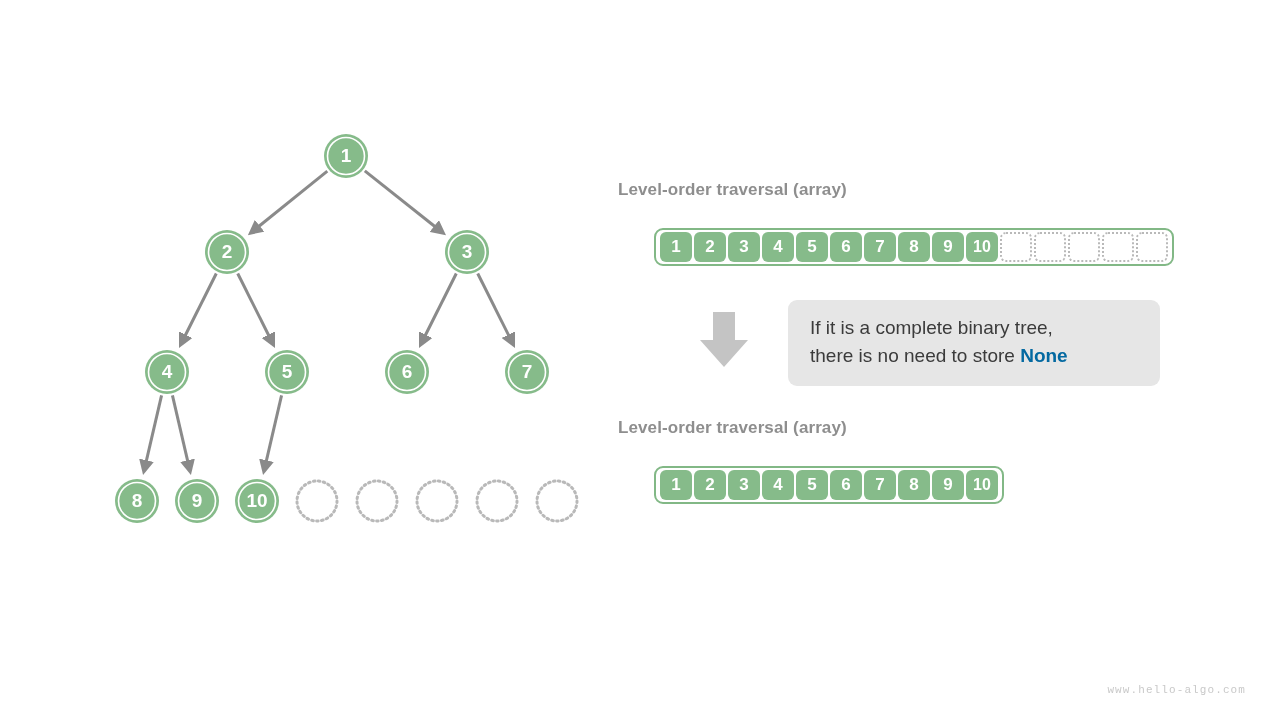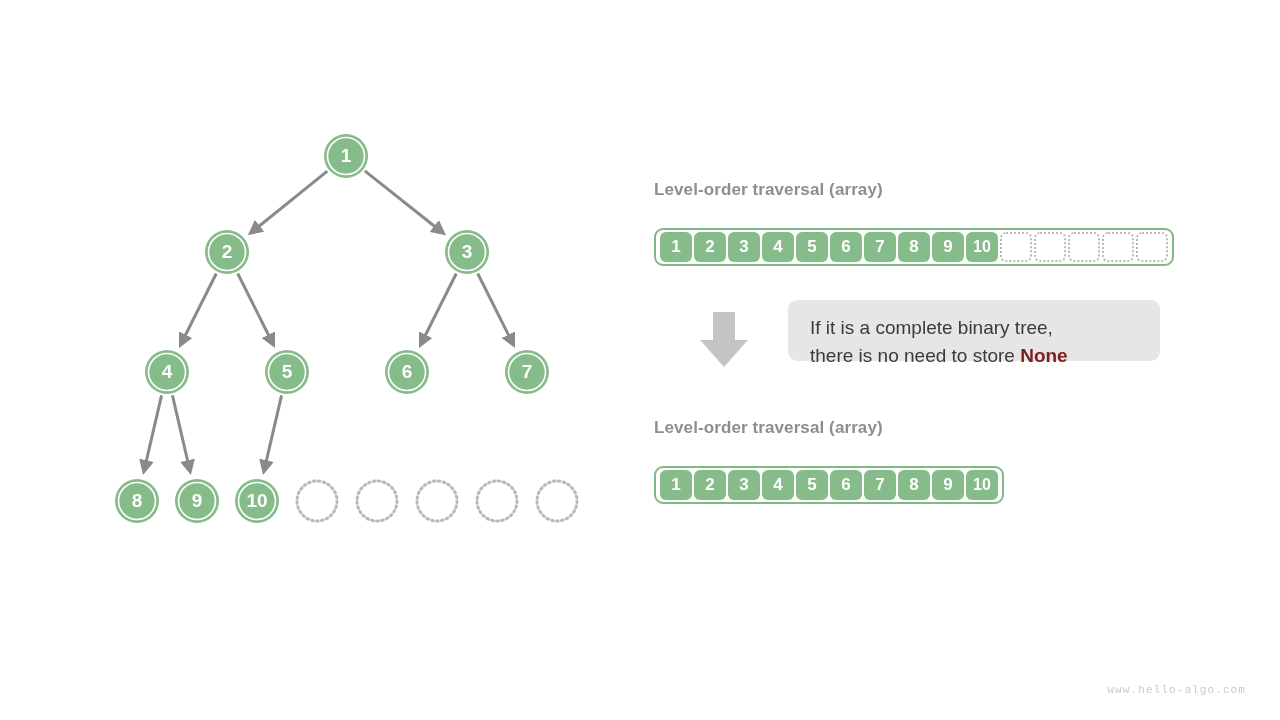--- a/index.html
+++ b/index.html
@@ -45,21 +45,20 @@
 
   
   .section-label {
     position: absolute;
     color: #8e8e8e;
     font-size: 17px;
     font-weight: bold;
     letter-spacing: 0.1px;
     white-space: nowrap;
     font-family: "Liberation Sans", sans-serif;
-    margin-left: 36px;
   }
 
   .array-box {
     position: absolute;
     border: 2px solid #82b886;
     border-radius: 9px;
     background: #ffffff;
     display: flex;
     align-items: center;
     padding: 3px;
@@ -89,35 +88,35 @@
     border: 2px dotted #b9b9b9;
     color: transparent;
   }
 
   
   #callout-box {
     position: absolute;
     left: 788px;
     top: 300px;
     width: 372px;
-    height: 61px;
+    height: 86px;
     background: #e6e6e6;
     border-radius: 9px;
     box-sizing: border-box;
     padding: 14px 20px 0 22px;
   }
   .callout-line {
     font-size: 19px;
     color: #3b3b3b;
     line-height: 28px;
     white-space: nowrap;
     font-family: "Liberation Sans", sans-serif;
   }
   .callout-none {
-    color: #7f1d1d;
+    color: #0369a1;
     font-weight: bold;
   }
 
   #down-arrow-wrap {
     position: absolute;
     left: 696px;
     top: 310px;
     width: 56px;
     height: 60px;
   }

